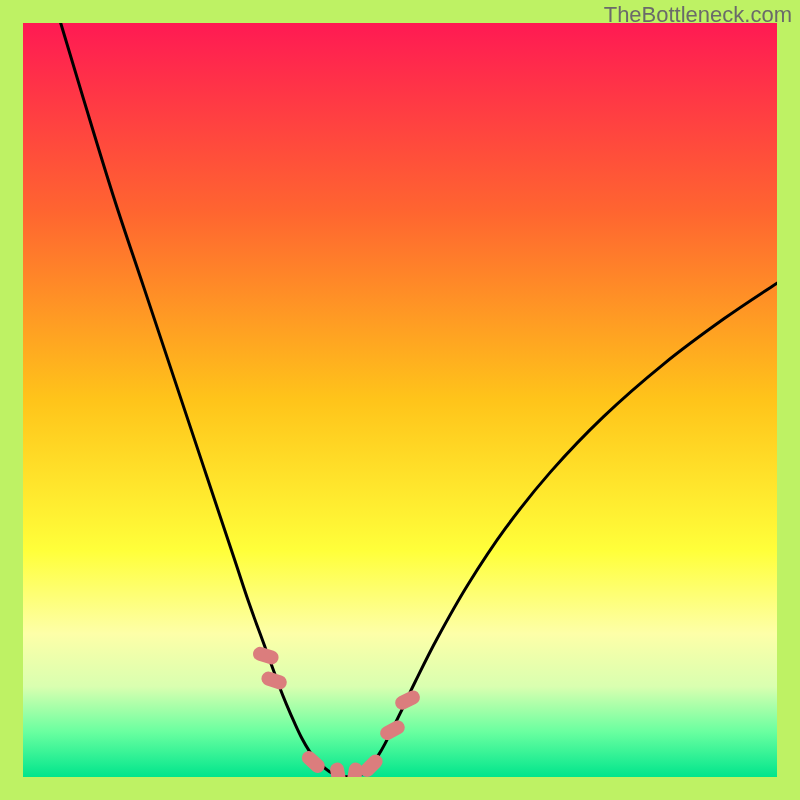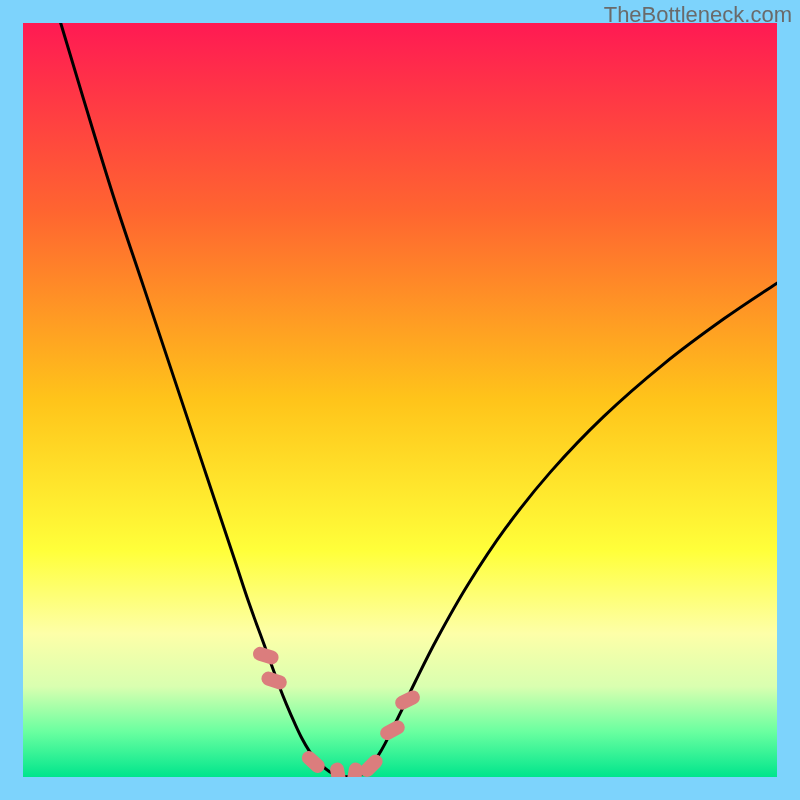--- a/index.html
+++ b/index.html
@@ -10,21 +10,21 @@
     background: #000;
     overflow: hidden;
     font-family: Arial, sans-serif;
   }
   .frame {
     position: absolute;
     top: 0;
     left: 0;
     width: 800px;
     height: 800px;
-    background: #7dd3fc;
+    background: #bef264;
   }
   .plot {
     position: absolute;
     top: 23px;
     left: 23px;
     width: 754px;
     height: 754px;
     overflow: hidden;
   }
   .watermark {

